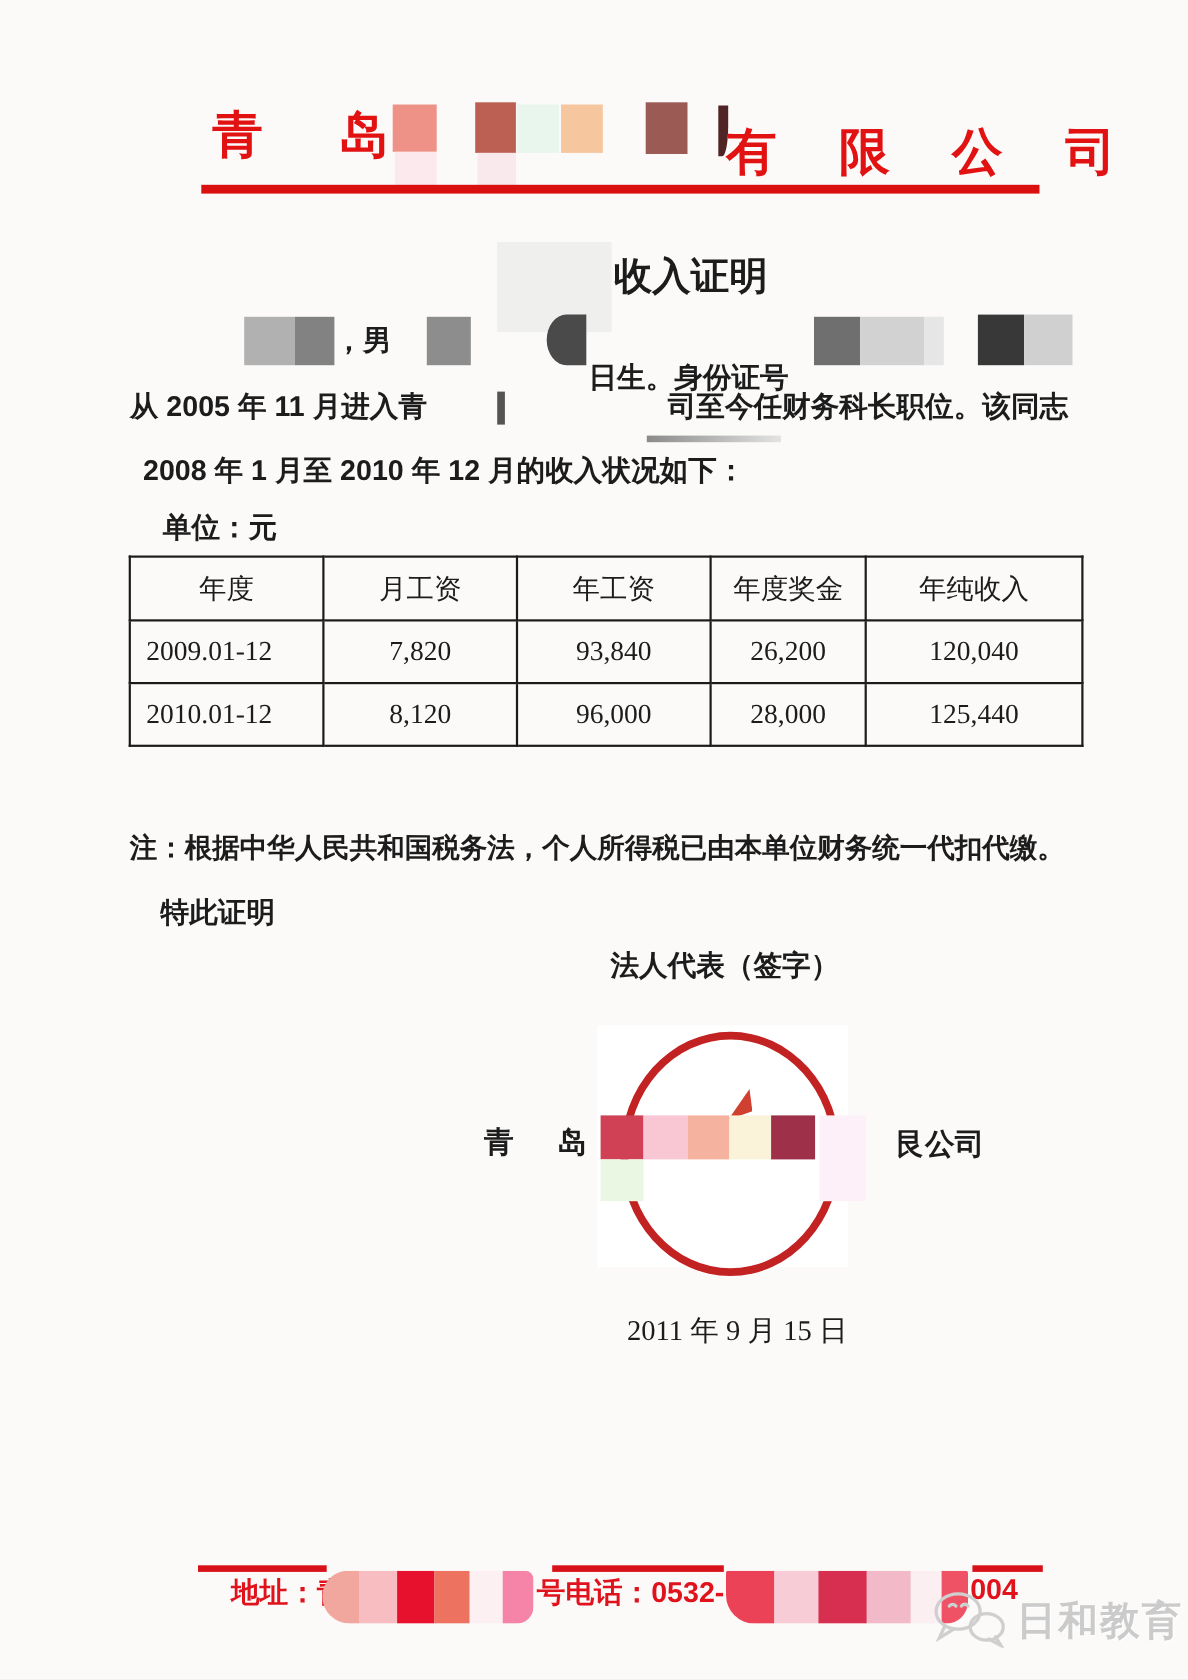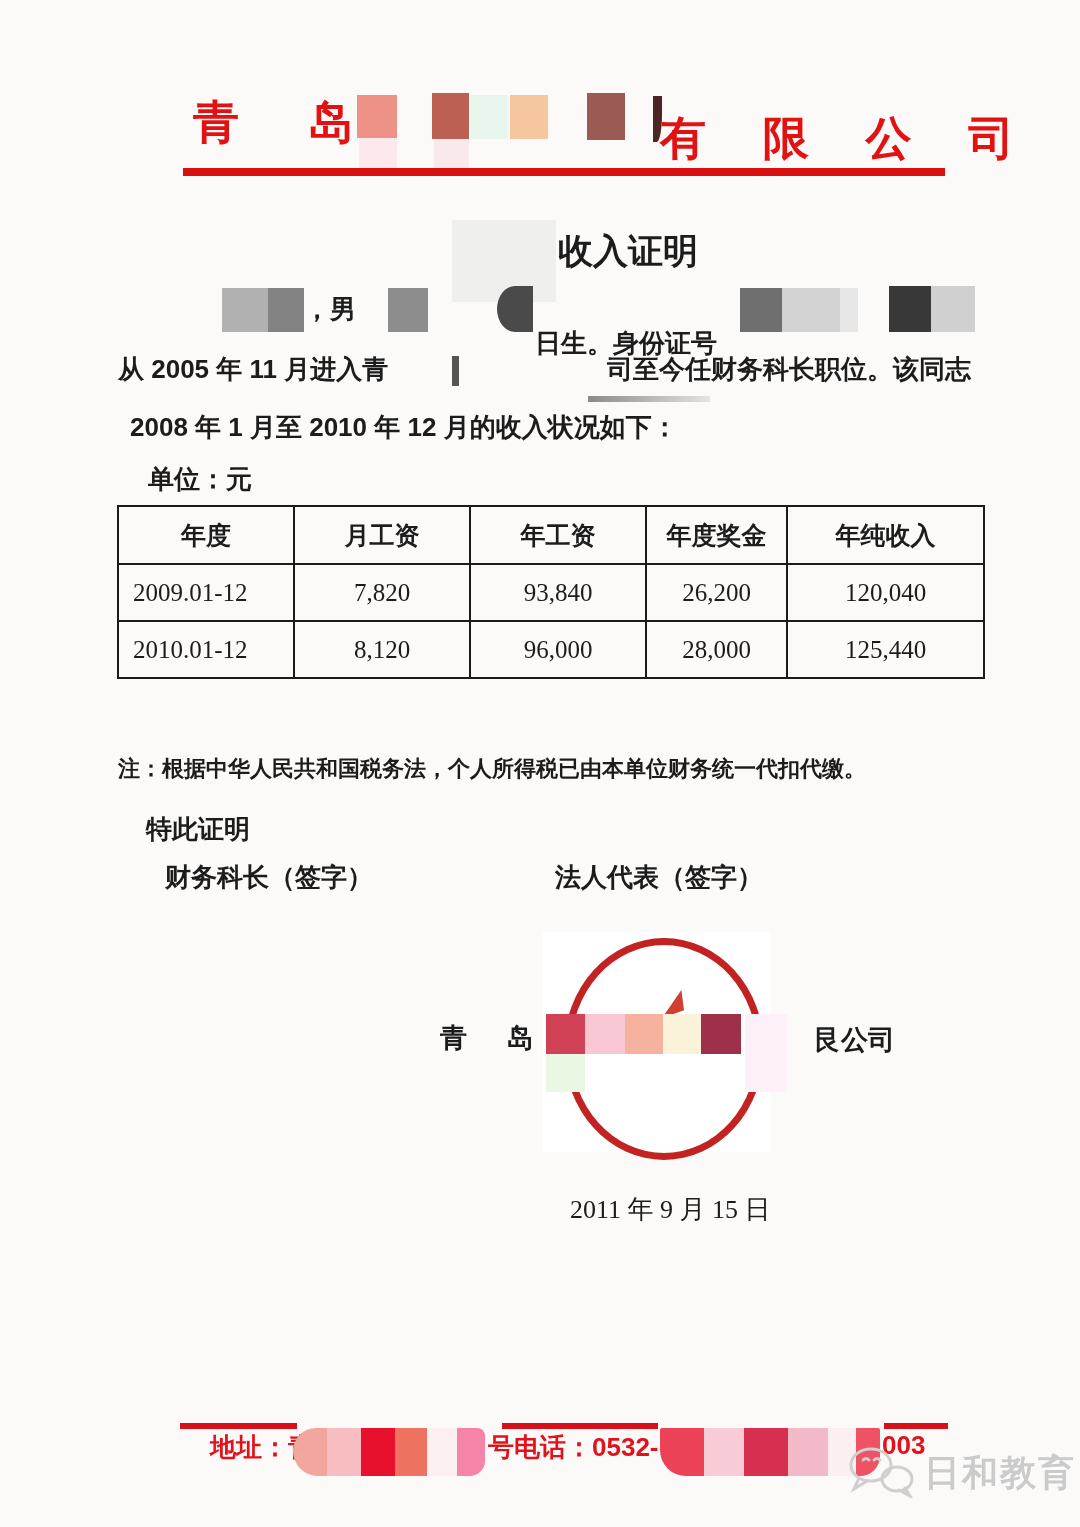--- a/index.html
+++ b/index.html
@@ -12,26 +12,26 @@
   .serif{font-family:"Liberation Serif","DejaVu Serif",serif;}
   
   .hdr-city{left:193px;top:92px;font-size:46px;letter-spacing:28px;}
   .hdr-suffix{left:660px;top:108px;font-size:46px;letter-spacing:22px;}
   .hdr-line{left:183px;top:168px;width:762px;height:8px;background:#da1010;}
   
   .title-smudge{left:452px;top:220px;width:104px;height:82px;background:#efefee;}
   .doc-title{left:558px;top:228px;font-size:35px;}
   
   .t26{font-size:26px;}
-  .t25{font-size:22px;}
+  .t25{font-size:25px;}
   
   .tblwrap{left:117px;top:505px;}
   table{border-collapse:collapse;table-layout:fixed;}
   td,th{border:2px solid #1b1b1b;font-size:25px;padding:0;}
-  th{height:56px;font-weight:bold;}
+  th{height:56px;font-weight:normal;}
   td{height:55px;text-align:center;font-family:"Liberation Serif","DejaVu Serif",serif;}
   td.yr{text-align:left;padding-left:14px;}
   
   .stamp-bg{left:543px;top:932px;width:228px;height:220px;background:#ffffff;}
   .stamp-ring{left:564px;top:938px;width:186px;height:208px;border:7px solid #c32222;border-radius:50%;}
   .stamp-star{left:662px;top:990px;width:22px;height:28px;background:#d04030;
               clip-path:polygon(88% 0,0 100%,100% 72%);}
   .stamp-txt{font-size:27px;font-weight:bold;}
   
   .ftr{font-size:26px;font-weight:bold;color:#e0131d;}
@@ -113,21 +113,20 @@
         <td>96,000</td>
         <td>28,000</td>
         <td>125,440</td>
       </tr>
     </tbody>
       </table>
   </div>
 
   <span class="abs t25 b" style="left:118px;top:754px;">注：根据中华人民共和国税务法，个人所得税已由本单位财务统一代扣代缴。</span>
   <span class="abs t26 b" style="left:146px;top:812px;">特此证明</span>
-  <span class="abs t26 b" style="left:165px;top:860px;">财务科长（签字）</span>
   <span class="abs t26 b" style="left:555px;top:860px;">法人代表（签字）</span>
 
   <div class="abs stamp-bg"></div>
   <div class="abs stamp-ring"></div>
   <div class="abs stamp-star"></div>
   <span class="abs stamp-txt" style="left:440px;top:1020px;letter-spacing:16px;">青 岛</span>
   <div class="blk" style="left:546px;top:1014px;width:39px;height:40px;background:#d04155;"></div>
   <div class="blk" style="left:585px;top:1014px;width:40px;height:40px;background:#f9c6d3;"></div>
   <div class="blk" style="left:625px;top:1014px;width:38px;height:40px;background:#f5b29e;"></div>
   <div class="blk" style="left:663px;top:1014px;width:38px;height:40px;background:#fbf2da;"></div>
@@ -152,21 +151,21 @@
   </div>
   <span class="abs ftr" style="left:488px;top:1430px;">号电话：0532-</span>
   <div class="pillgroup pg-right">
     <div style="width:44px;background:#ec4257;"></div>
     <div style="width:40px;background:#f8ccd6;"></div>
     <div style="width:44px;background:#d62f50;"></div>
     <div style="width:40px;background:#f2bac9;"></div>
     <div style="width:28px;background:#fceff1;"></div>
     <div style="width:24px;background:#ee5264;"></div>
   </div>
-  <span class="abs ftr" style="left:882px;top:1430px;">003</span>
+  <span class="abs ftr" style="left:882px;top:1430px;">004</span>
 
   <div class="abs wm">
     <span>
       <svg width="72" height="54" viewBox="0 0 72 54">
         <g fill="none" stroke="#cfcfcf" stroke-width="3" stroke-linecap="round">
           <ellipse cx="25" cy="21" rx="20" ry="16"></ellipse>
           <path d="M13 34 L8 45 L21 37"></path>
           <ellipse cx="51" cy="35" rx="15" ry="12"></ellipse>
           <path d="M59 44 L64 52 L53 46"></path>
           <path d="M17 16 q3 -3 6 0"></path>

